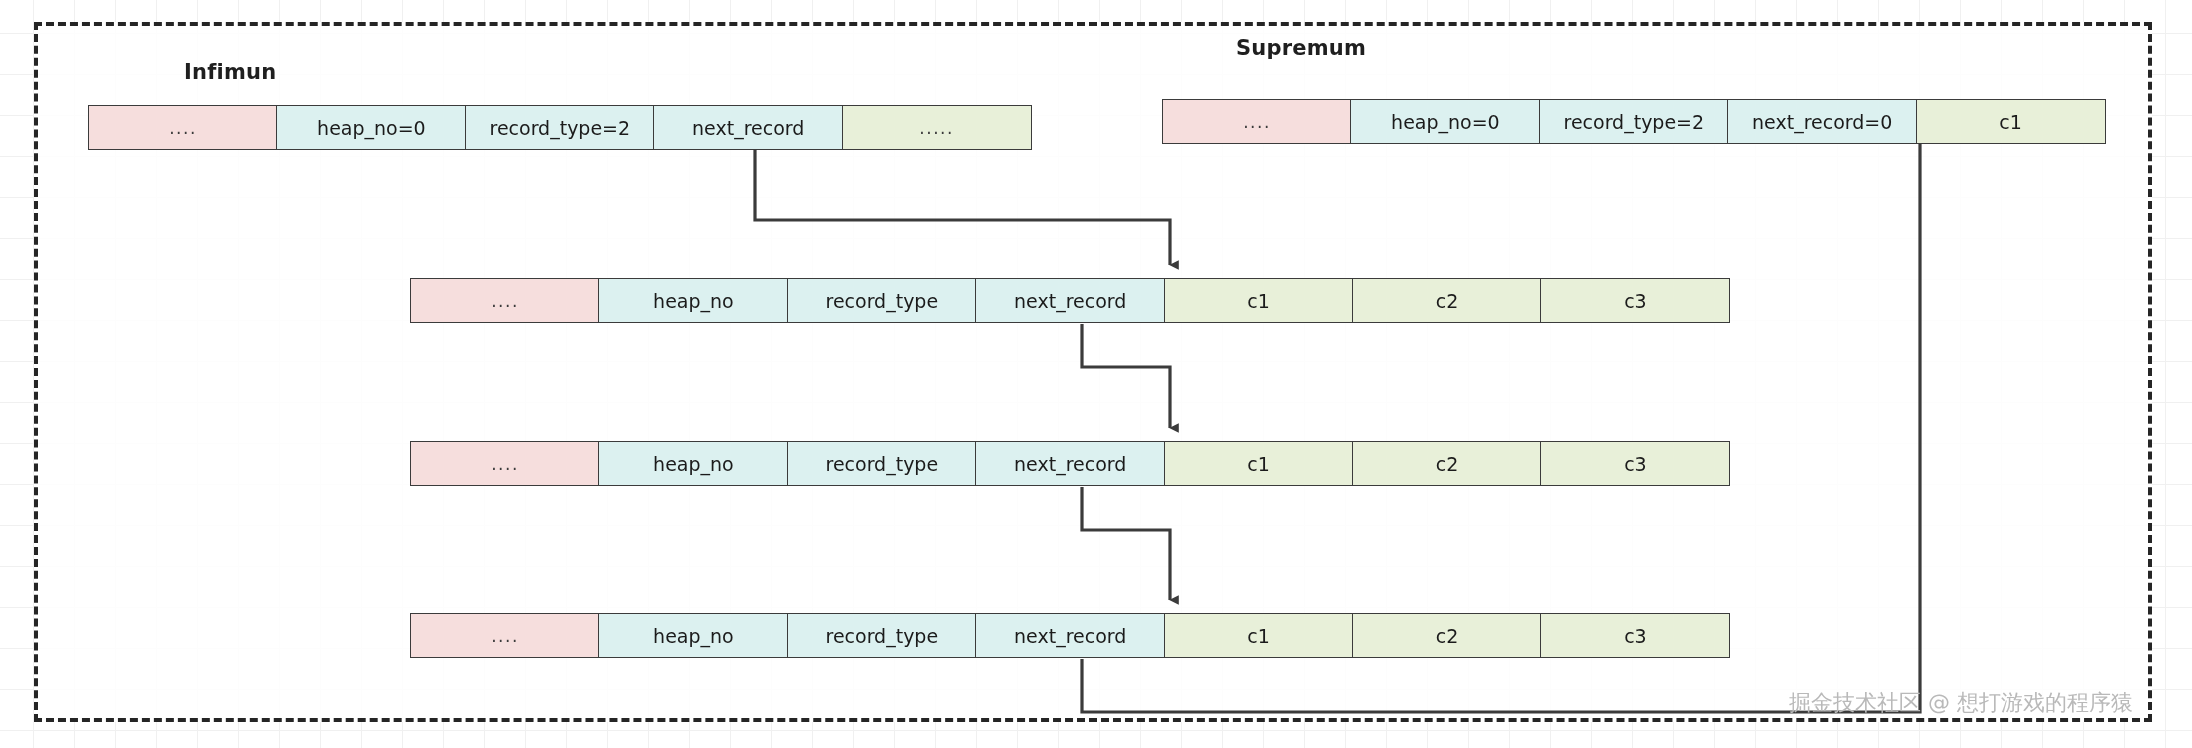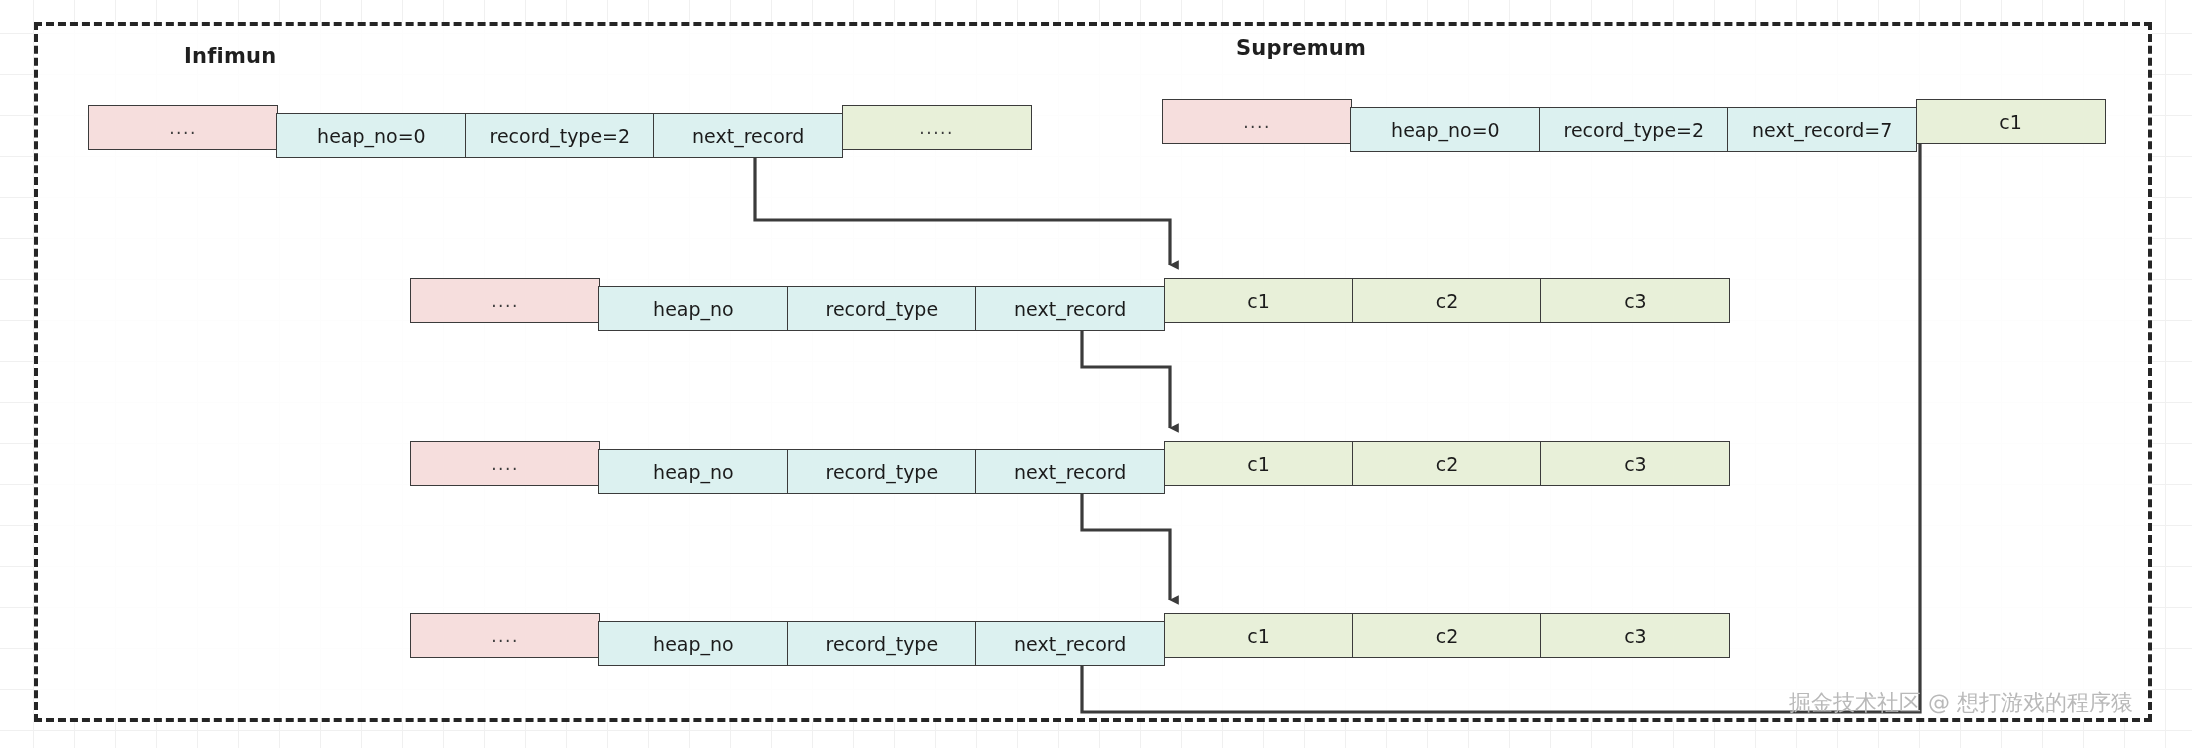--- a/index.html
+++ b/index.html
@@ -57,21 +57,21 @@
     display: flex;
     align-items: center;
     justify-content: center;
     font-size: 19px;
     color: #1b1b1b;
     white-space: nowrap;
     height: 45px;
   }
   .cell:first-child { margin-left: 0; }
   .cell.pink   { background: #f6dedd; }
-  .cell.cyan   { background: #dcf1f0; margin-top: 8px; }
+  .cell.cyan   { background: #dcf1f0; }
   .cell.green  { background: #e8f0d9; }
   .cell.dots   { font-size: 17px; letter-spacing: 1.5px; color: #3a3a3a; }
 
   
   #links {
     position: absolute;
     left: 0; top: 0;
     width: 2192px; height: 748px;
     pointer-events: none;
   }
@@ -86,21 +86,21 @@
     text-align: right;
   }
 </style>
 </head>
 <body>
 
 <div id="canvas">
 
   <div class="page-frame"></div>
 
-  <div class="rec-label" style="left:184px; top:44px;">Infimun</div>
+  <div class="rec-label" style="left:184px; top:60px;">Infimun</div>
   <div class="rec-label" style="left:1236px; top:36px;text-align:center;">Supremum</div>
 
   <svg id="links" viewBox="0 0 2192 748" xmlns="http://www.w3.org/2000/svg">
     <defs>
       <marker id="ah" markerWidth="11" markerHeight="11" refX="5.4" refY="8.8" orient="auto" markerUnits="userSpaceOnUse">
         <path d="M 0.6 0 L 5.4 9.6 L 10.2 0 Z" fill="#3b3b3b"></path>
       </marker>
     </defs>
     <g fill="none" stroke="#3b3b3b" stroke-width="3.2" stroke-linejoin="miter" stroke-linecap="butt">
       <path d="M 755 128 L 755 220 L 1170 220 L 1170 265" marker-end="url(#ah)"></path>
@@ -115,21 +115,21 @@
         <div class="cell pink dots" style="width: 190px;">....</div>
         <div class="cell cyan" style="width: 190px;">heap_no=0</div>
         <div class="cell cyan" style="width: 190px;">record_type=2</div>
         <div class="cell cyan" style="width: 190px;">next_record</div>
         <div class="cell green dots" style="width: 190px;">.....</div>
       </div>
       <div class="record-row" style="left: 1162px; top: 99px;">
         <div class="cell pink dots" style="width: 190px;">....</div>
         <div class="cell cyan" style="width: 190px;">heap_no=0</div>
         <div class="cell cyan" style="width: 190px;">record_type=2</div>
-        <div class="cell cyan" style="width: 190px;">next_record=7</div>
+        <div class="cell cyan" style="width: 190px;">next_record=0</div>
         <div class="cell green" style="width: 190px;">c1</div>
       </div>
       <div class="record-row" style="left: 410px; top: 278px;">
         <div class="cell pink dots" style="width: 190px;">....</div>
         <div class="cell cyan" style="width: 190px;">heap_no</div>
         <div class="cell cyan" style="width: 190px;">record_type</div>
         <div class="cell cyan" style="width: 190px;">next_record</div>
         <div class="cell green" style="width: 190px;">c1</div>
         <div class="cell green" style="width: 190px;">c2</div>
         <div class="cell green" style="width: 190px;">c3</div>

